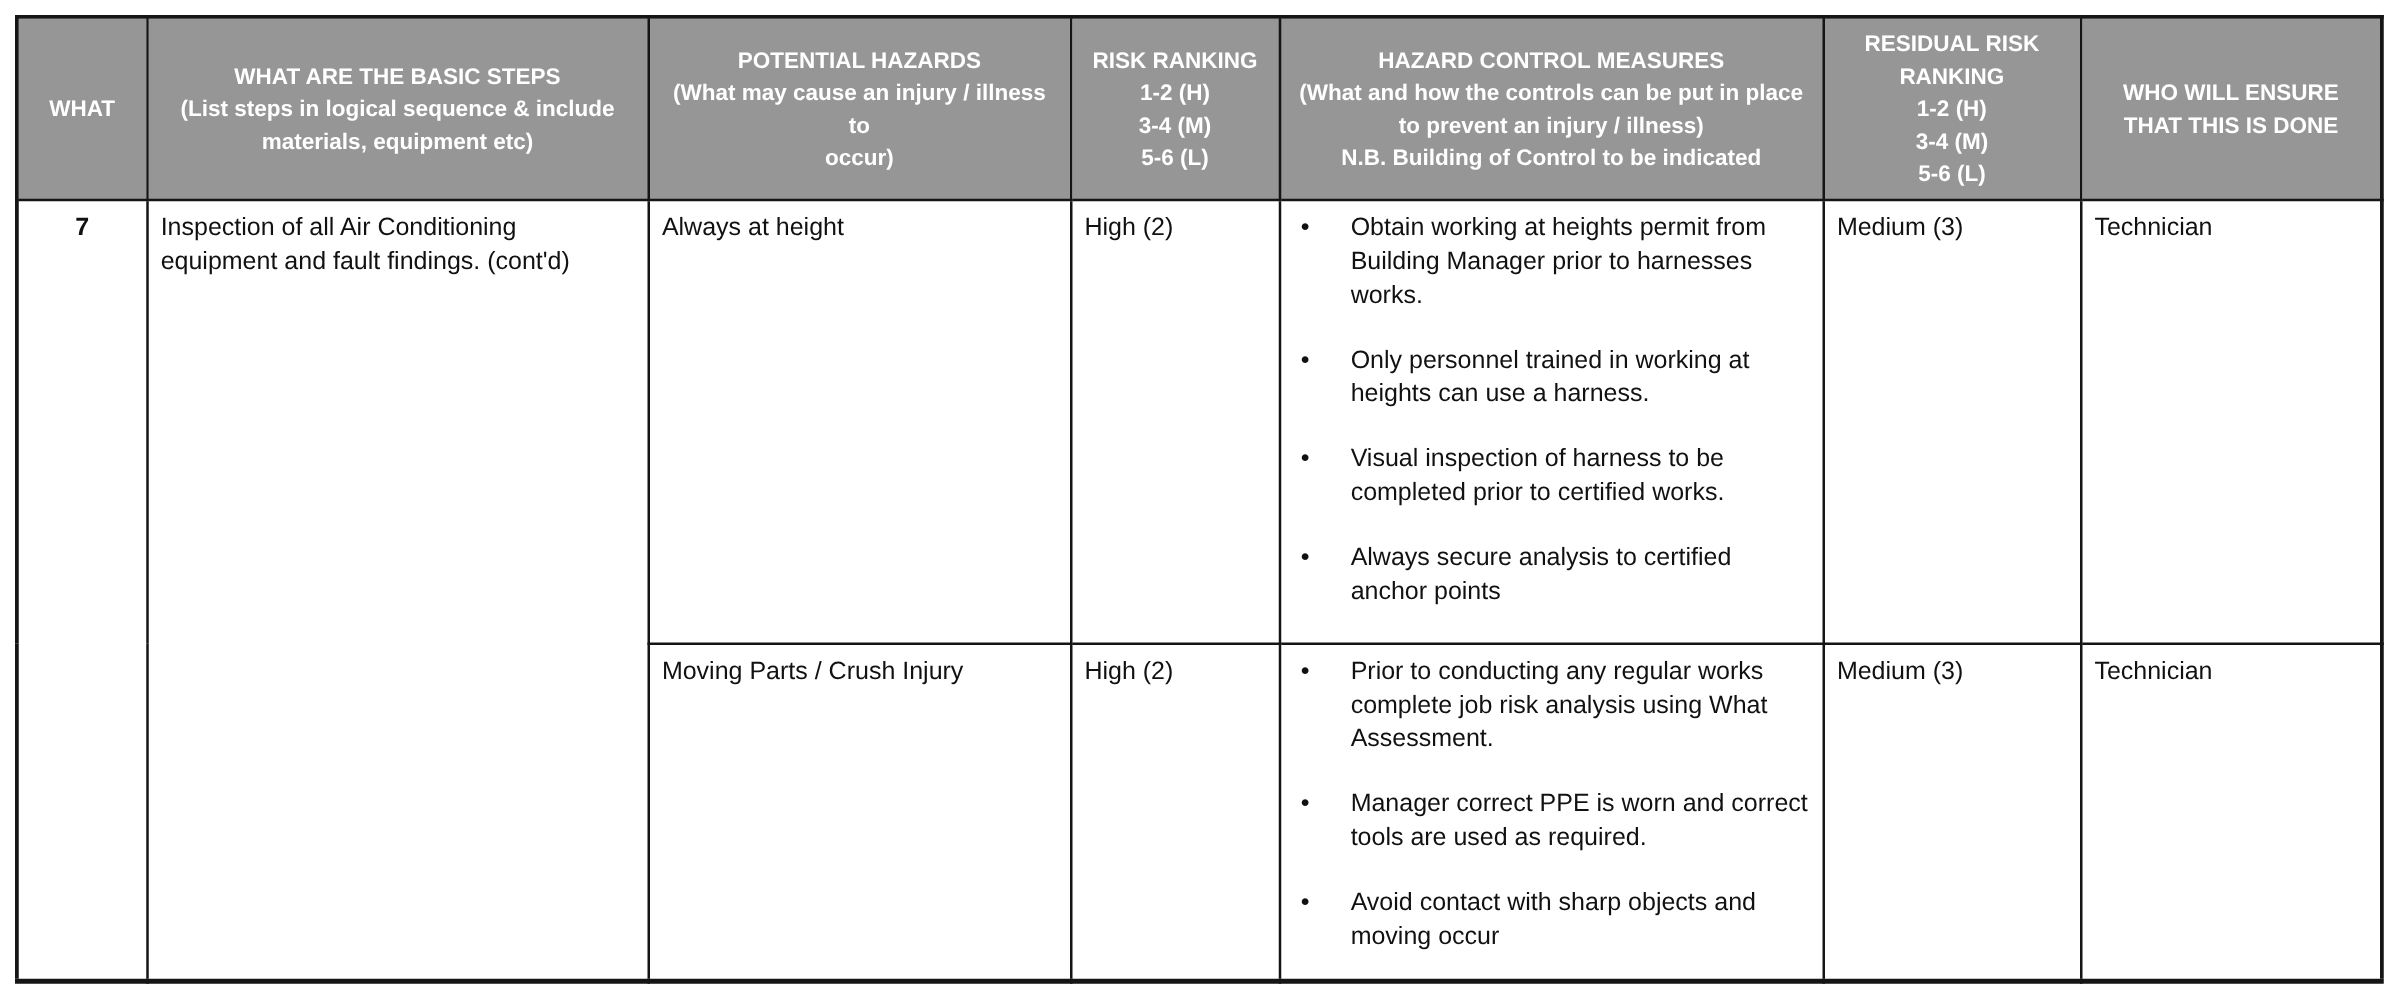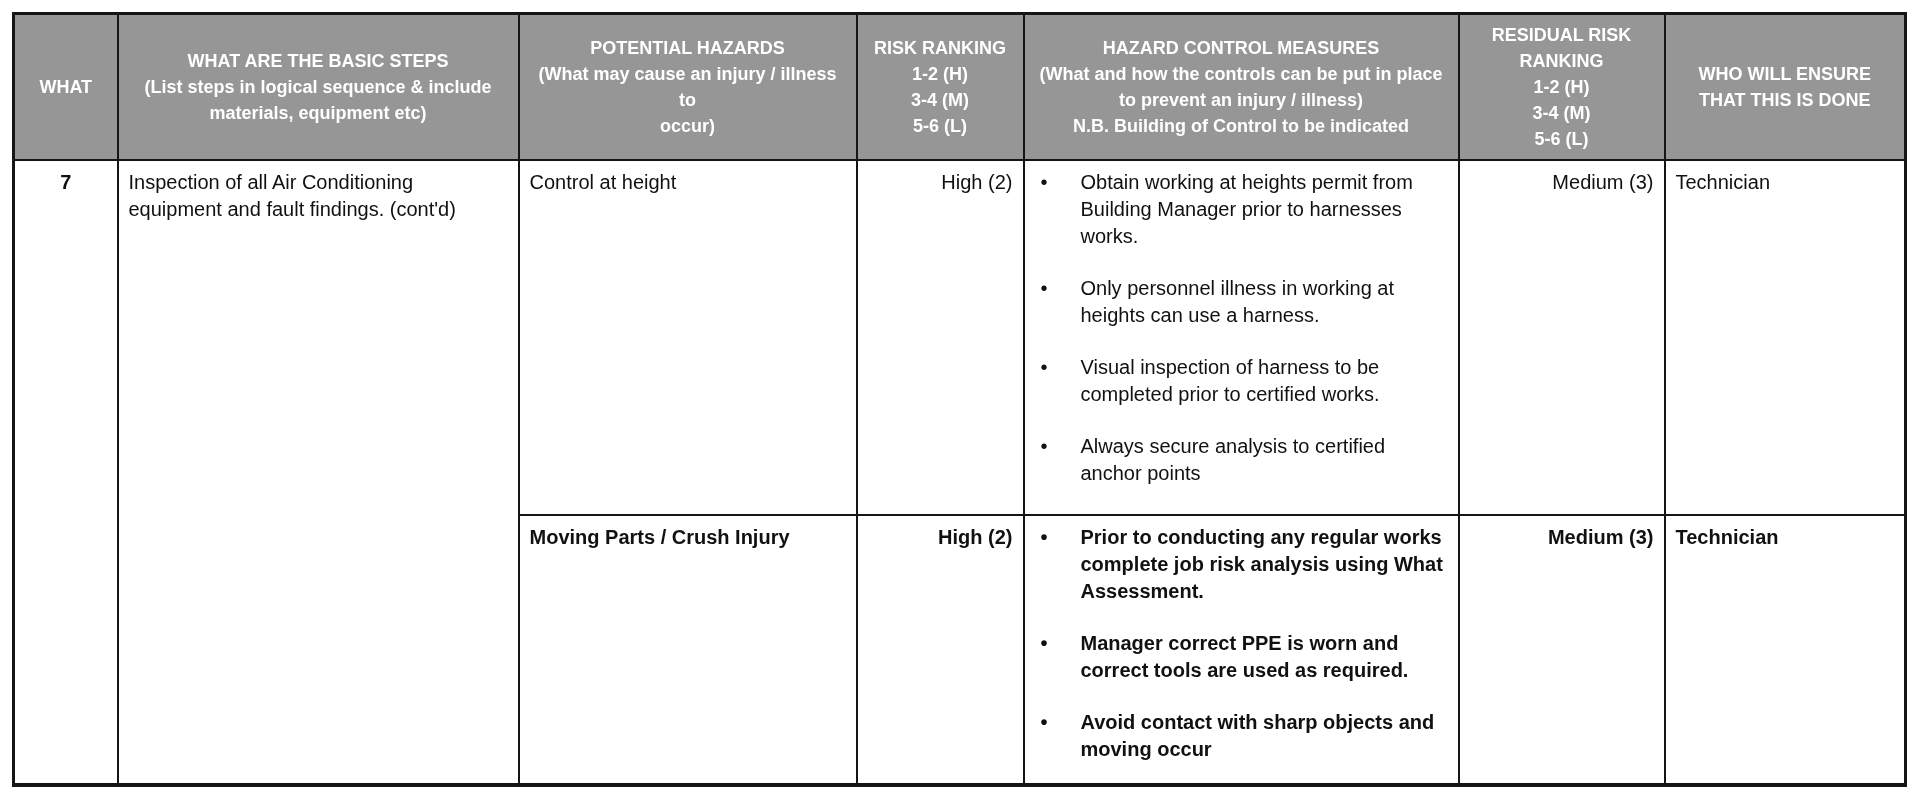--- a/index.html
+++ b/index.html
@@ -30,30 +30,30 @@
     font-weight:bold;
     font-size:18px;
     line-height:26px;
     text-align:center;
     vertical-align:middle;
     white-space:pre-line;
     padding:6px 8px;
   }
   tr.hdr-row{height:146px;}
   tr.sub-row-1{height:355px;}
-  tr.sub-row-2{height:270px;font-weight:bold;}
+  tr.sub-row-2{height:270px;}
   
   td{
     vertical-align:top;
     font-size:20px;
     line-height:27px;
     padding:8px 10px;
   }
   td.item-cell{font-weight:bold;text-align:center;}
-  td.center{text-align:right;}
+  td.center{text-align:left;}
   
   .bullet-item{display:flex;margin-bottom:25px;}
   .bullet-item:last-child{margin-bottom:0;}
   .bullet-marker{flex:0 0 46px;padding-left:6px;}
   .bullet-text{flex:1 1 auto;}
 </style>
 </head>
 <body>
 
 <div class="page">
@@ -88,30 +88,30 @@
 RANKING
 1-2 (H)
 3-4 (M)
 5-6 (L)</th>
       <th class="hdr">WHO WILL ENSURE
 THAT THIS IS DONE</th>
     </tr>
     <tr class="sub-row-1">
       <td class="item-cell" rowspan="2">7</td>
       <td rowspan="2">Inspection of all Air Conditioning equipment and fault findings. (cont'd)</td>
-      <td>Control at height</td>
+      <td>Always at height</td>
       <td class="center">High (2)</td>
       <td>
             <div class="bullet-item">
               <span class="bullet-marker">•</span>
               <span class="bullet-text">Obtain working at heights permit from Building Manager prior to harnesses works.</span>
             </div>
             <div class="bullet-item">
               <span class="bullet-marker">•</span>
-              <span class="bullet-text">Only personnel illness in working at heights can use a harness.</span>
+              <span class="bullet-text">Only personnel trained in working at heights can use a harness.</span>
             </div>
             <div class="bullet-item">
               <span class="bullet-marker">•</span>
               <span class="bullet-text">Visual inspection of harness to be completed prior to certified works.</span>
             </div>
             <div class="bullet-item">
               <span class="bullet-marker">•</span>
               <span class="bullet-text">Always secure analysis to certified anchor points</span>
             </div>
           </td>

